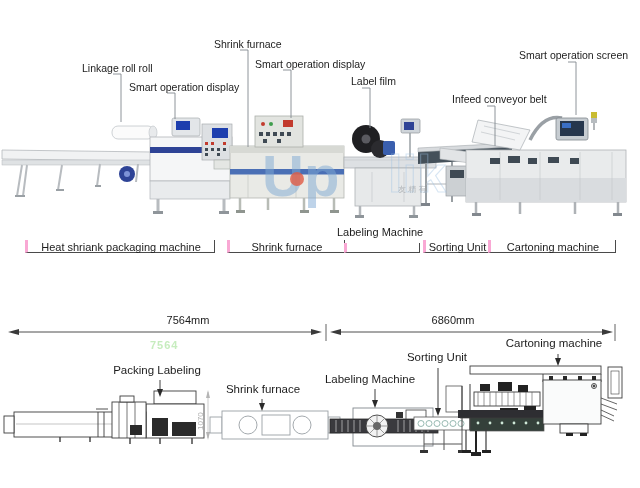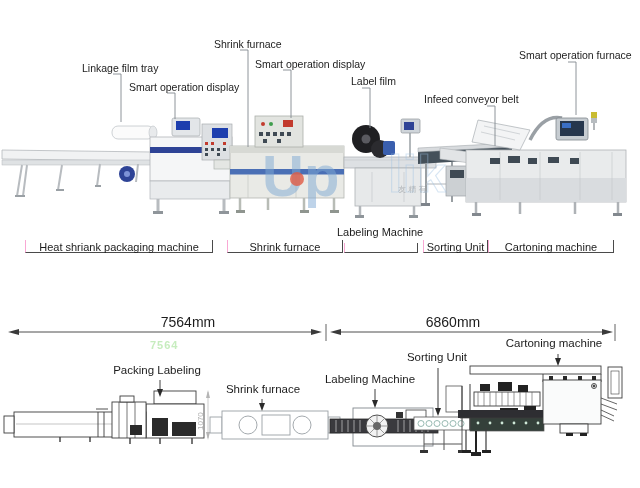--- a/index.html
+++ b/index.html
@@ -1,23 +1,23 @@
 <!DOCTYPE html>
 <html><head>
 <meta charset="utf-8">
 <style>
   html,body{margin:0;padding:0;background:#fff;}
   .canvas{position:relative;width:640px;height:488px;background:#ffffff;overflow:hidden;
           font-family:"Liberation Sans",sans-serif;color:#1c1c1c;}
   .art{position:absolute;left:0;top:0;}
   .lbl{position:absolute;font-size:10.5px;white-space:nowrap;line-height:11px;}
-  .sec{position:absolute;height:12px;border-left:1px solid #f9a8d4;border-right:1px solid #4a4a4a;
+  .sec{position:absolute;height:12px;border-left:3px solid #f9a8d4;border-right:1px solid #4a4a4a;
        border-bottom:1px solid #4a4a4a;display:flex;align-items:flex-end;justify-content:center;}
   .sec span{font-size:11px;line-height:12px;white-space:nowrap;transform:translateY(1px);}
-  .dim{position:absolute;font-size:14px;white-space:nowrap;transform:translateX(-50%);}
+  .dim{position:absolute;font-size:11px;white-space:nowrap;transform:translateX(-50%);}
   .mlbl{position:absolute;font-size:11.5px;white-space:nowrap;transform:translateX(-50%);}
   .wm-num{position:absolute;font-size:11px;font-weight:bold;color:#b9e8ae;opacity:.8;letter-spacing:1px;}
 </style>
 </head>
 <body>
 
 <div class="canvas">
 
   <svg class="art" width="640" height="488" viewBox="0 0 640 488">
 
@@ -279,27 +279,27 @@
         <polygon points="262,411 259,403 265,403" fill="#2a2a2a" stroke="none"></polygon>
       <path d="M375,389 V401"></path>
         <polygon points="375,408 372,400 378,400" fill="#2a2a2a" stroke="none"></polygon>
       <path d="M438,368 V409"></path>
         <polygon points="438,416 435,408 441,408" fill="#2a2a2a" stroke="none"></polygon>
       <path d="M558,354 V360"></path>
         <polygon points="558,366 555,358 561,358" fill="#2a2a2a" stroke="none"></polygon>
     </g>
   </svg>
 
-  <div class="lbl" style="left:82px;top:63px">Linkage film tray</div>
+  <div class="lbl" style="left:82px;top:63px">Linkage roll roll</div>
   <div class="lbl" style="left:129px;top:82px">Smart operation display</div>
   <div class="lbl" style="left:214px;top:39px">Shrink furnace</div>
   <div class="lbl" style="left:255px;top:59px">Smart operation display</div>
   <div class="lbl" style="left:351px;top:76px">Label film</div>
-  <div class="lbl" style="left:424px;top:94px">Infeed conveyor belt</div>
-  <div class="lbl" style="left:519px;top:50px">Smart operation furnace</div>
+  <div class="lbl" style="left:452px;top:94px">Infeed conveyor belt</div>
+  <div class="lbl" style="left:519px;top:50px">Smart operation screen</div>
 
   <div class="sec" style="left:25px;top:240px;width:186px">
       <span>Heat shriank packaging machine</span>
     </div>
   <div class="sec" style="left:227px;top:240px;width:114px">
       <span>Shrink furnace</span>
     </div>
   <div class="lbl" style="left:337px;top:227px;font-size:11px">Labeling Machine</div>
   <div class="sec" style="left:344px;top:243px;width:72px;height:9px"></div>
   <div class="sec" style="left:423px;top:240px;width:63px">

